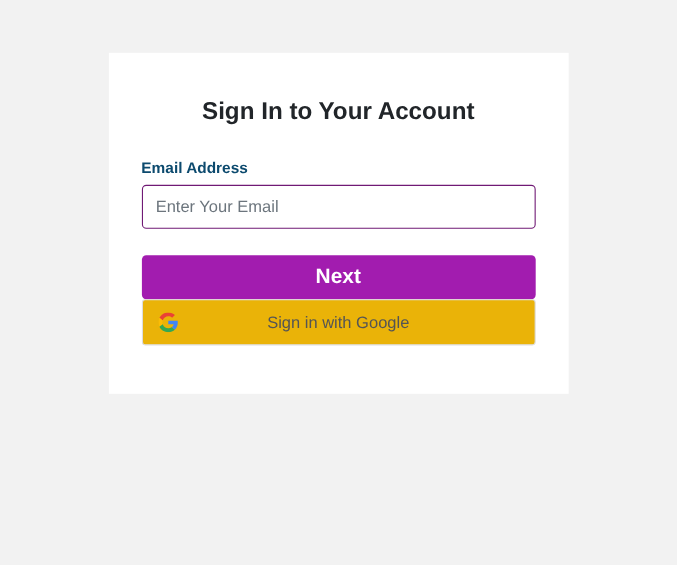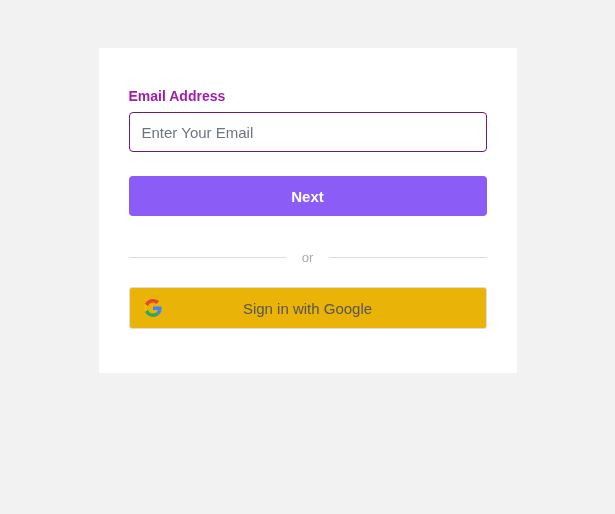--- a/index.html
+++ b/index.html
@@ -21,42 +21,42 @@
     .title {
       text-align: center;
       font-size: 22px;
       font-weight: 700;
       color: #212529;
       margin-bottom: 30px;
     }
     .label {
       font-size: 14px;
       font-weight: 700;
-      color: #a21caf;
+      color: #0c4a6e;
       margin-bottom: 8px;
       display: block;
     }
     .input {
       width: 100%;
       height: 40px;
       border: 1px solid #701a75;
       border-radius: 4px;
       padding: 0 12px;
       font-size: 15px;
       color: #495057;
       outline: none;
     }
     .input::placeholder { color: #6c757d; }
     .btn-primary {
       width: 100%;
       height: 40px;
-      background: #8b5cf6;
+      background: #a21caf;
       color: #fff;
       font-weight: 700;
-      font-size: 15px;
+      font-size: 19px;
       border: none;
       border-radius: 4px;
       cursor: pointer;
       margin-top: 24px;
     }
     .reset-link {
       display: block;
       text-align: center;
       color: #0c57c5;
       font-size: 14px;
@@ -103,30 +103,28 @@
       text-align: center;
       color: #555;
       font-size: 15px;
       margin-left: -18px;
     }
   </style>
 </head>
 <body>
 
 <div class="card">
+  <h1 class="title">Sign In to Your Account</h1>
 
   <label class="label">Email Address</label>
   <input type="text" class="input" placeholder="Enter Your Email" style="">
 
   <button class="btn-primary">Next</button>
 
 
-  <div class="divider">
-    <span class="divider-text">or</span>
-  </div>
 
   <button class="btn-google">
     <span class="google-icon">
       <svg viewBox="0 0 48 48" width="18" height="18">
         <path fill="#EA4335" d="M24 9.5c3.54 0 6.71 1.22 9.21 3.6l6.85-6.85C35.9 2.38 30.47 0 24 0 14.62 0 6.51 5.38 2.56 13.22l7.98 6.19C12.43 13.72 17.74 9.5 24 9.5z"></path>
         <path fill="#4285F4" d="M46.98 24.55c0-1.57-.15-3.09-.38-4.55H24v9.02h12.94c-.58 2.96-2.26 5.48-4.78 7.18l7.73 6c4.51-4.18 7.09-10.36 7.09-17.65z"></path>
         <path fill="#FBBC05" d="M10.53 28.59c-.48-1.45-.76-2.99-.76-4.59s.27-3.14.76-4.59l-7.98-6.19C.92 16.46 0 20.12 0 24c0 3.88.92 7.54 2.56 10.78l7.97-6.19z"></path>
         <path fill="#34A853" d="M24 48c6.48 0 11.93-2.13 15.89-5.81l-7.73-6c-2.15 1.45-4.92 2.3-8.16 2.3-6.26 0-11.57-4.22-13.47-9.91l-7.98 6.19C6.51 42.62 14.62 48 24 48z"></path>
       </svg>
     </span>

